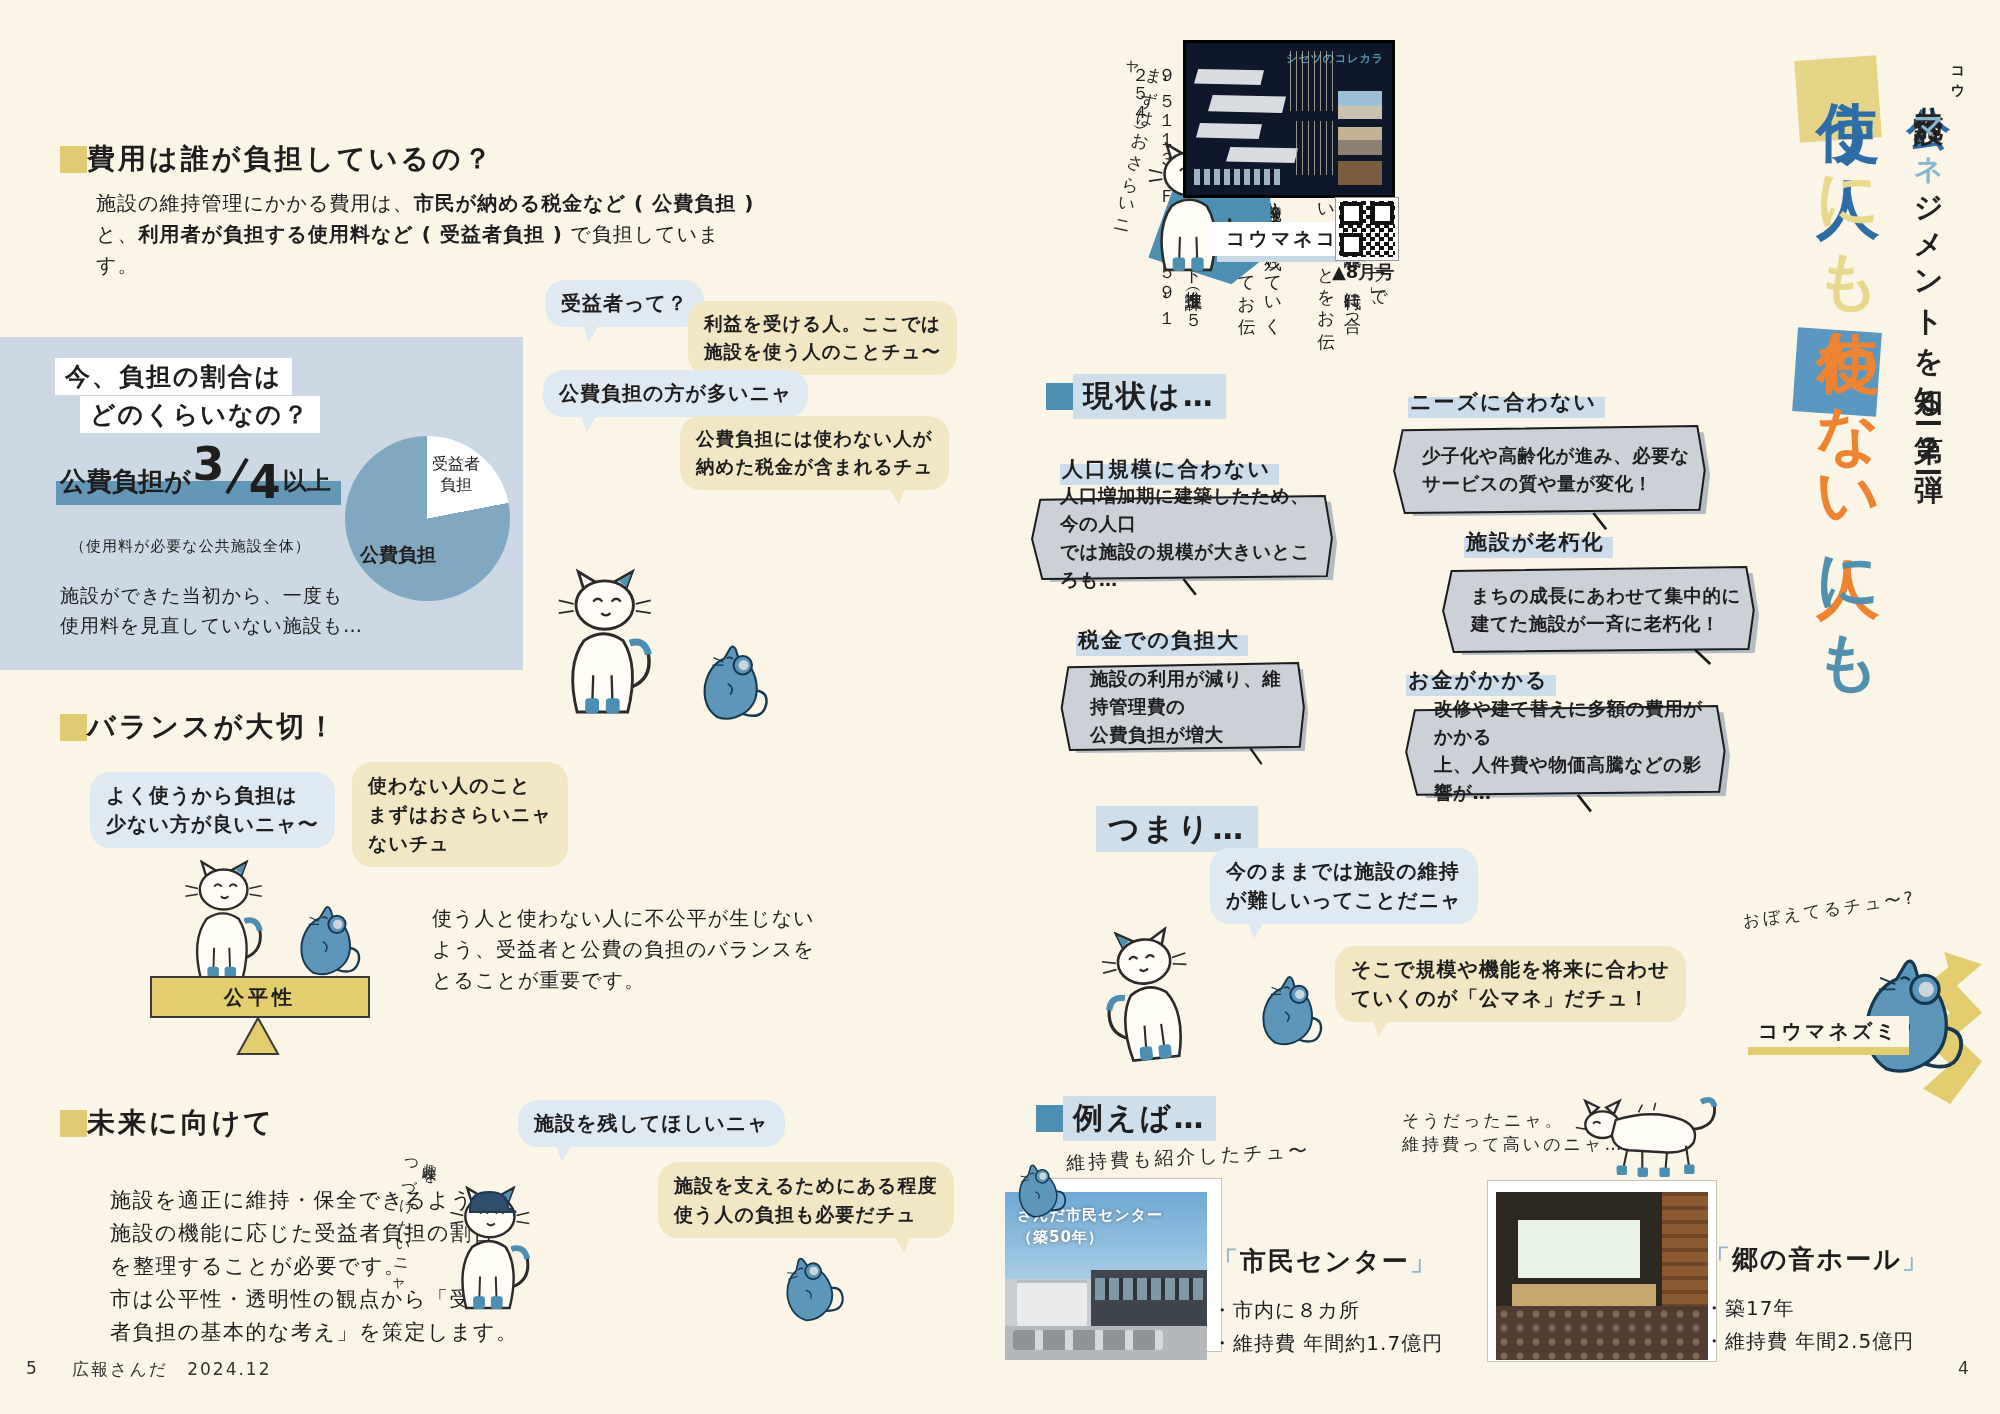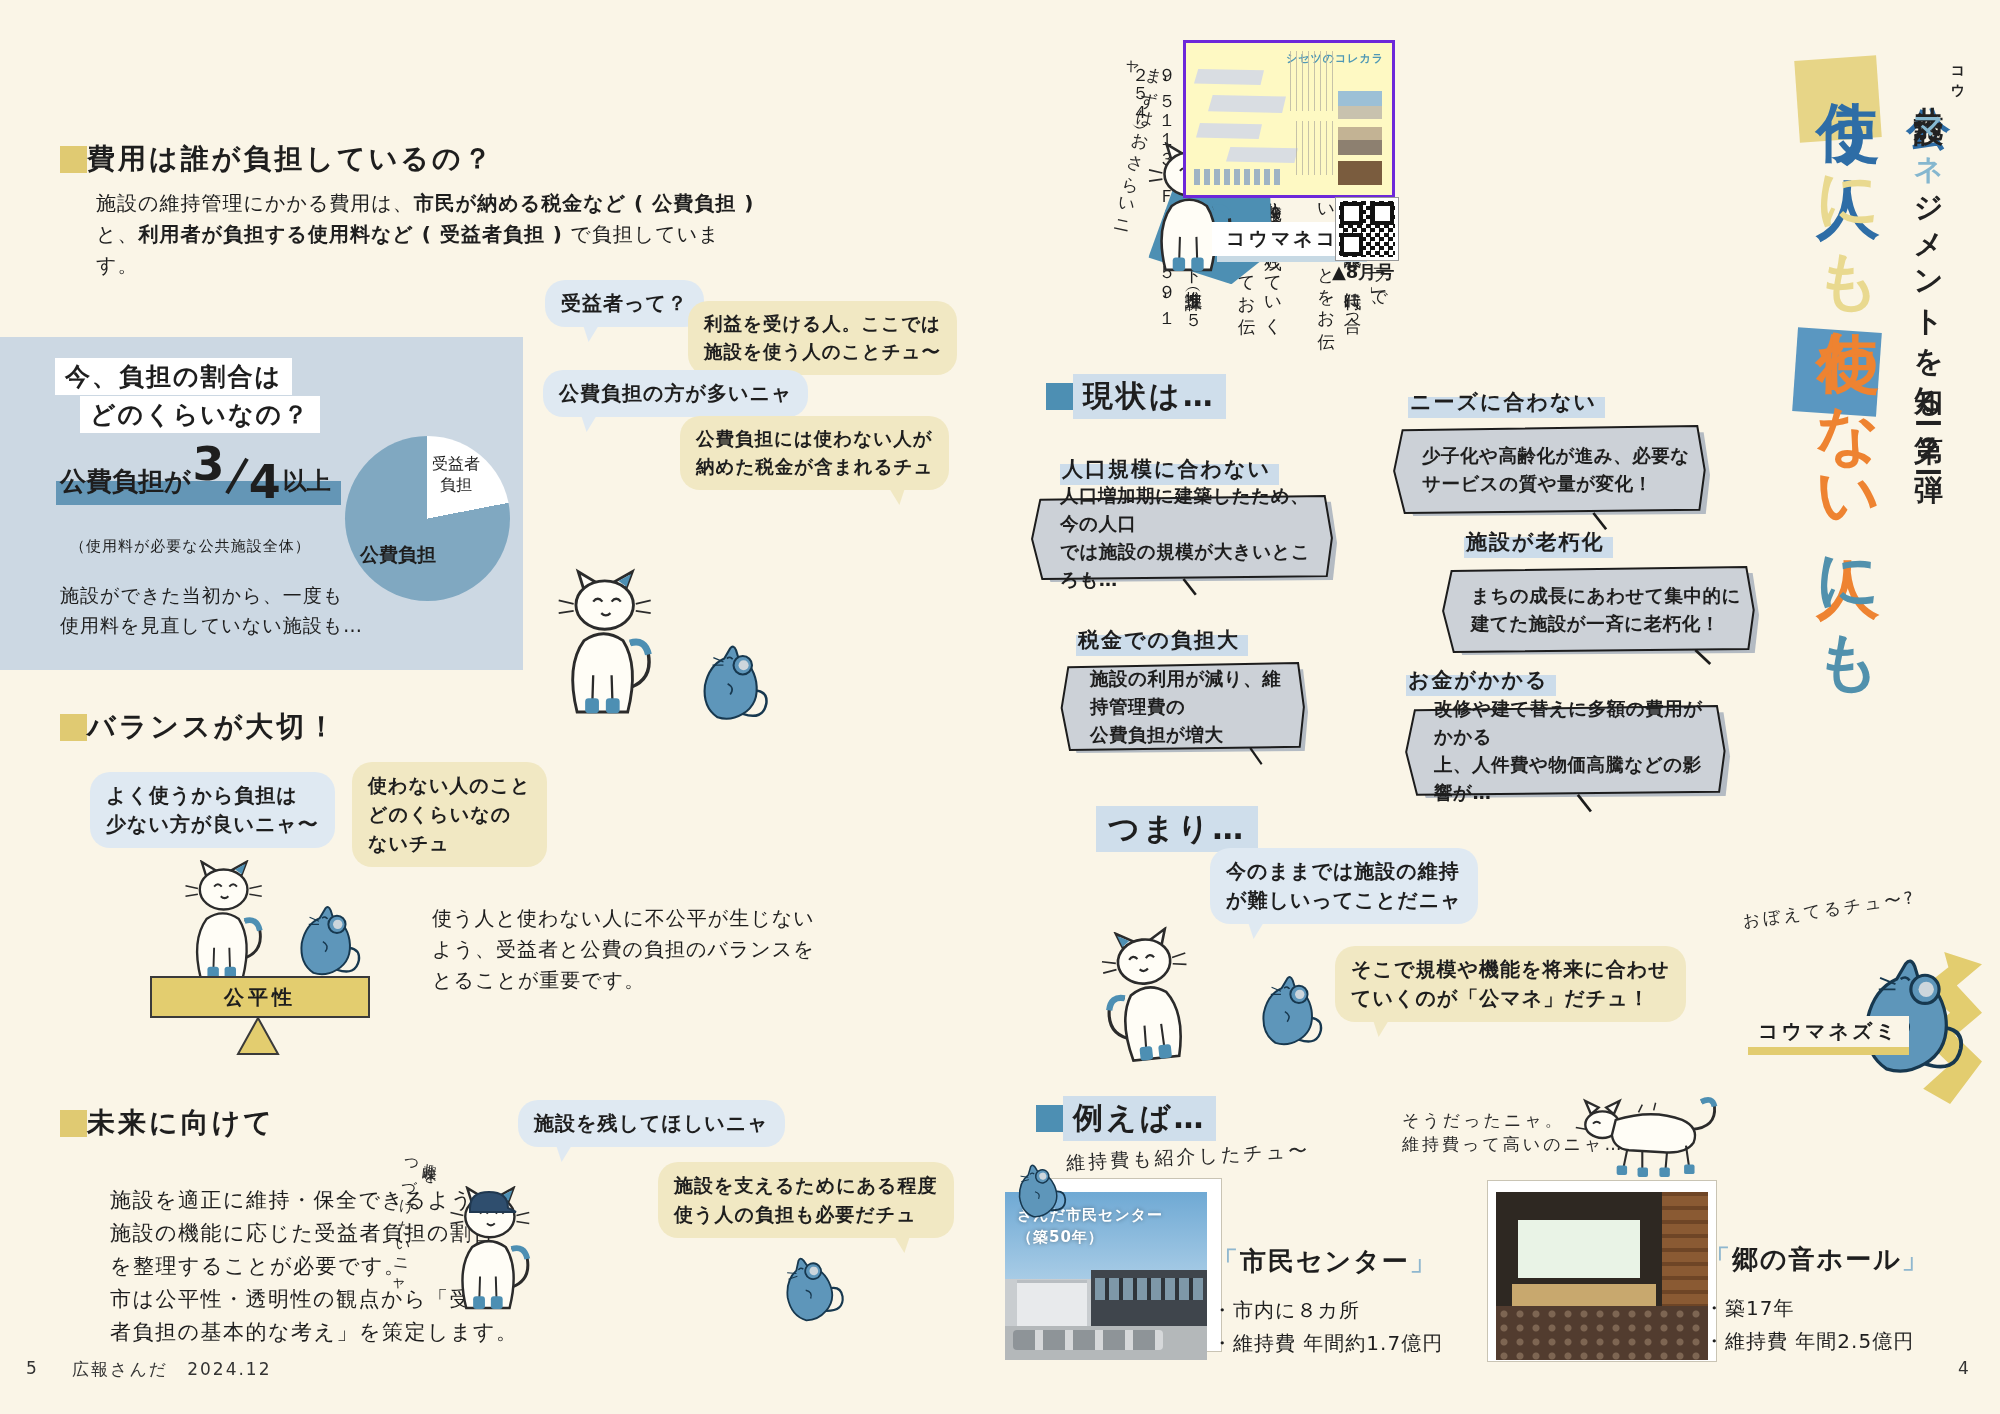--- a/index.html
+++ b/index.html
@@ -64,21 +64,21 @@
   .facname .br{color:#8fb7cf;font-weight:700;}
   .facdet{font-size:20px;line-height:33px;letter-spacing:1px;}
   
   .frame{background:#fff;border:1px solid #c9c4b4;}
   .photo{overflow:hidden;}
   .caption{position:absolute;left:12px;top:12px;color:#fff;font-size:15px;line-height:22px;
         font-weight:600;letter-spacing:1px;text-shadow:0 0 4px rgba(0,0,0,.4);}
   
   .qr{background:repeating-conic-gradient(#111 0% 25%,#fff 0% 50%) 0 0/9px 9px;border:3px solid #fff;outline:1px solid #999;}
   .qr .eye{position:absolute;width:15px;height:15px;border:4px solid #111;background:#fff;}
-  .magthumb{background:#fef9c3;border:3px solid #6d28d9;}
+  .magthumb{background:#0f172a;border:3px solid #000000;}
   .magthumb .ttl{position:absolute;right:8px;top:8px;font-size:11px;font-weight:800;color:#4f98b5;letter-spacing:1px;}
   .mchip{position:absolute;background:#d9dde2;clip-path:polygon(6% 0,100% 8%,95% 100%,0 90%);}
   .mlines{position:absolute;background:repeating-linear-gradient(90deg,#b9b5a2 0 1px,transparent 1px 6px);opacity:.8;}
   .mphoto{position:absolute;}
   .plank{background:#e3cd6f;border:2px solid #3a3a3a;display:flex;align-items:center;justify-content:center;
         font-size:20px;font-weight:900;letter-spacing:4px;}
   .pagenum{font-size:17px;color:#333;}
   .footer-credit{font-size:17px;color:#333;letter-spacing:2px;}
   .art{position:absolute;}
   .shadow-poly{position:absolute;background:#4d8fb3;}
@@ -179,21 +179,21 @@
       <use href="#mouse-sit"></use>
     </svg>
 
   <div class="abs sec" style="left:60px;top:708px;">
     <span class="sq"></span>
     <span class="txt" data-bind="left_page.balance.heading">バランスが大切！</span>
   </div>
   <div class="rbub blue no-tail" style="left:90px;top:772px;" data-bind="left_page.balance.bubble_cat">よく使うから負担は
 少ない方が良いニャ〜</div>
   <div class="rbub yellow no-tail" style="left:352px;top:762px;font-size:19px;" data-bind="left_page.balance.bubble_mouse">使わない人のこと
-どのくらいなの
+まずはおさらいニャ
 ないチュ</div>
 
   <svg class="art" style="left:168px;top:860px;width:96px;height:122px;" viewBox="0 0 100 128">
       <use href="#cat-sit"></use>
     </svg>
   <svg class="art" style="left:290px;top:900px;width:72px;height:80px;" viewBox="0 0 92 100">
       <use href="#mouse-sit"></use>
     </svg>
   <div class="abs plank" style="left:150px;top:976px;width:216px;height:38px;">
     <span data-bind="left_page.balance.seesaw_label">公平性</span>

